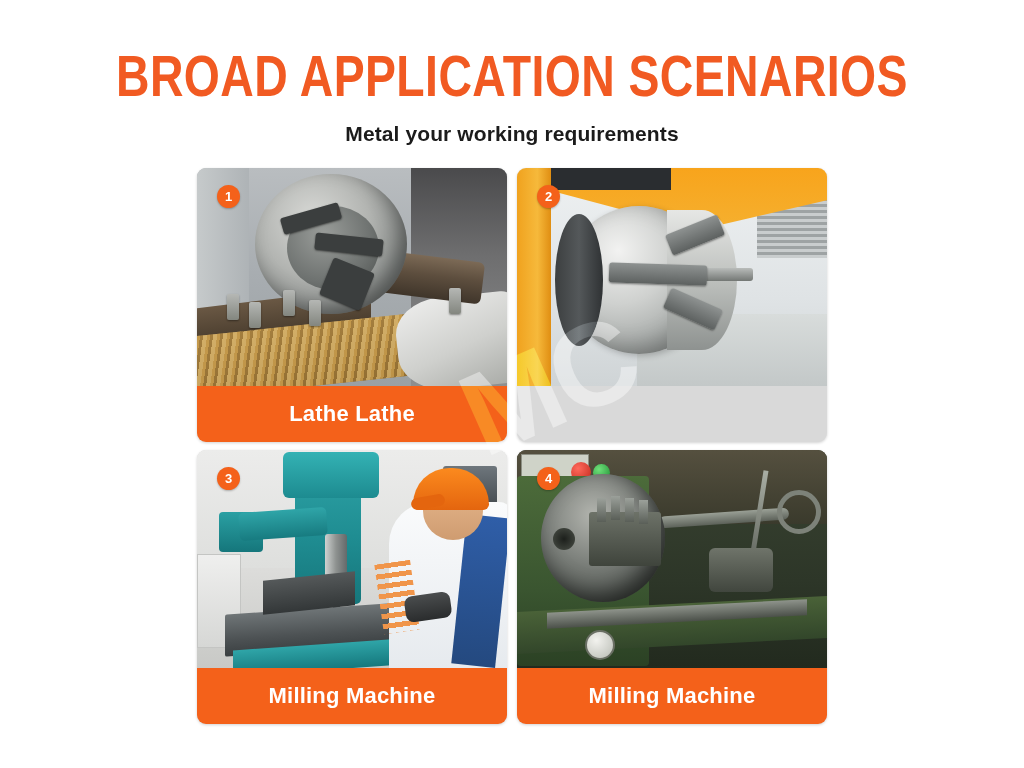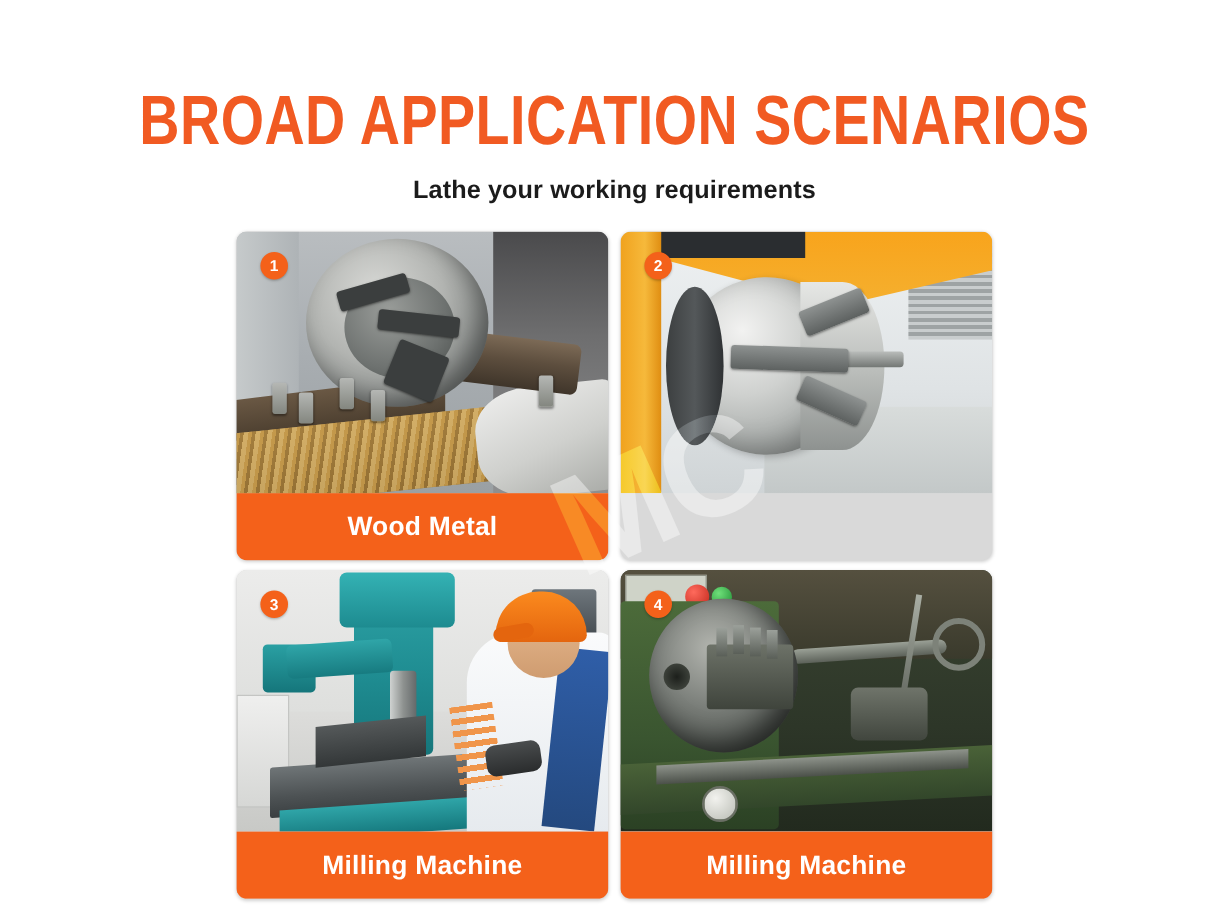--- a/index.html
+++ b/index.html
@@ -14,21 +14,20 @@
     overflow: hidden;
     font-family: "Liberation Sans", sans-serif;
     position: relative;
     -webkit-font-smoothing: antialiased;
   }
 
   .page {
     position: absolute;
     inset: 0;
     background: #ffffff;
-    margin-top: 25px;
   }
 
   
   .header {
     position: absolute;
     top: 46px;
     left: 0;
     width: 1024px;
     text-align: center;
   }
@@ -431,21 +430,21 @@
     user-select: none;
   }
 </style>
 </head>
 <body>
 
 <div class="page">
 
   <div class="header">
     <h1 class="headline">BROAD APPLICATION SCENARIOS</h1>
-    <p class="subhead">Lathe your working requirements</p>
+    <p class="subhead">Metal your working requirements</p>
   </div>
 
   <div class="grid">
 
     <div class="card">
       <div class="card-photo">
         <div class="scene s1">
           <div class="wall-l"></div>
           <div class="wall-r"></div>
           <div class="plate"></div>
@@ -458,21 +457,21 @@
           <div class="jaw j2"></div>
           <div class="jaw j3"></div>
           <div class="bolt" style="left:30px; top:126px;"></div>
           <div class="bolt" style="left:52px; top:134px;"></div>
           <div class="bolt" style="left:86px; top:122px;"></div>
           <div class="bolt" style="left:112px; top:132px;"></div>
           <div class="bolt" style="left:252px; top:120px;"></div>
         </div>
       </div>
       <div class="badge">1</div>
-      <div class="card-caption">Wood Metal</div>
+      <div class="card-caption">Lathe Lathe</div>
     </div>
 
     <div class="card">
       <div class="card-photo">
         <div class="scene s2">
           <div class="blinds"></div>
           <div class="bench"></div>
           <div class="orange-top"></div>
           <div class="orange-l"></div>
           <div class="dark-strip"></div>

